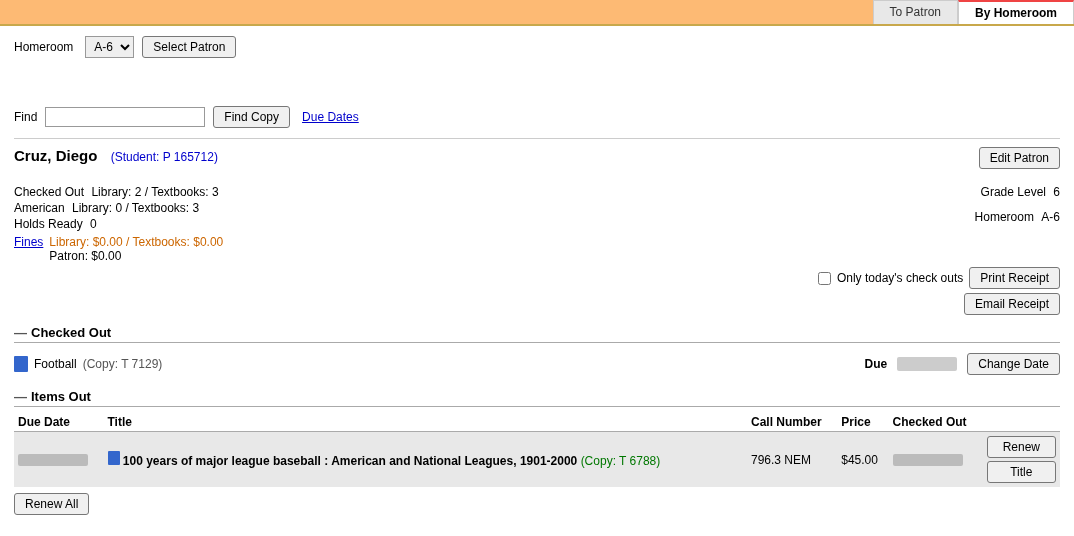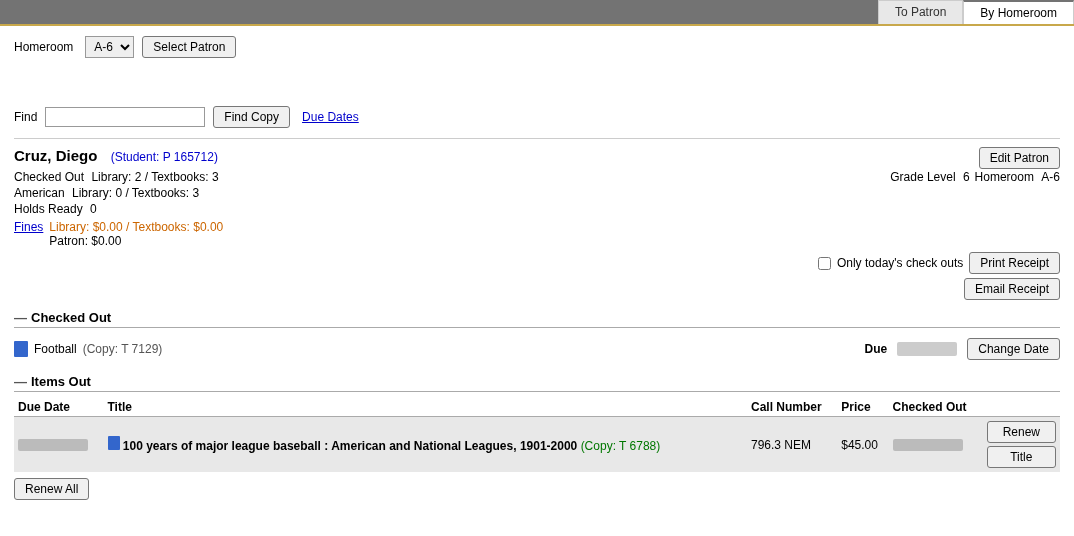--- a/index.html
+++ b/index.html
@@ -2,36 +2,36 @@
 <html><head>
   <meta charset="utf-8">
   <style>
     * { box-sizing: border-box; margin: 0; padding: 0; }
     body { font-family: Arial, sans-serif; font-size: 12px; background: #fff; color: #000; }
 
     .tab-bar {
       display: flex;
       justify-content: flex-end;
       border-bottom: 2px solid #c8a84b;
-      background: #737373;
+      background: #fdba74;
       padding: 0;
     }
     .tab {
       padding: 4px 16px;
       font-size: 12px;
       cursor: pointer;
       border: 1px solid #ccc;
       border-bottom: none;
       background: #e8e8e8;
       color: #333;
     }
     .tab.active {
       background: #fff;
-      border-top: 2px solid #737373;
-      font-weight: normal;
+      border-top: 2px solid #ef4444;
+      font-weight: bold;
       color: #000;
     }
 
     .main-content {
       padding: 10px 14px;
     }
 
     .homeroom-row {
       display: flex;
       align-items: center;
@@ -84,21 +84,21 @@
     .patron-section {
       margin-top: 10px;
       border-top: 1px solid #ccc;
       padding-top: 8px;
     }
 
     .patron-header {
       display: flex;
       justify-content: space-between;
       align-items: flex-start;
-      margin-bottom: 1px;
+      margin-bottom: 16px;
     }
     .patron-name {
       font-size: 15px;
       font-weight: bold;
     }
     .patron-id {
       font-size: 12px;
       color: #00c;
       margin-left: 10px;
     }
@@ -108,22 +108,22 @@
       justify-content: space-between;
       margin-bottom: 4px;
     }
     .patron-details-left {
       display: flex;
       flex-direction: column;
       gap: 2px;
     }
     .patron-details-right {
       display: flex;
-      flex-direction: row;
-      gap: 5px;
+      flex-direction: column;
+      gap: 11px;
       text-align: right;
     }
     .detail-row {
       font-size: 12px;
     }
     .detail-label {
       text-align: right;
       font-size: 12px;
     }
     .holds-row {

